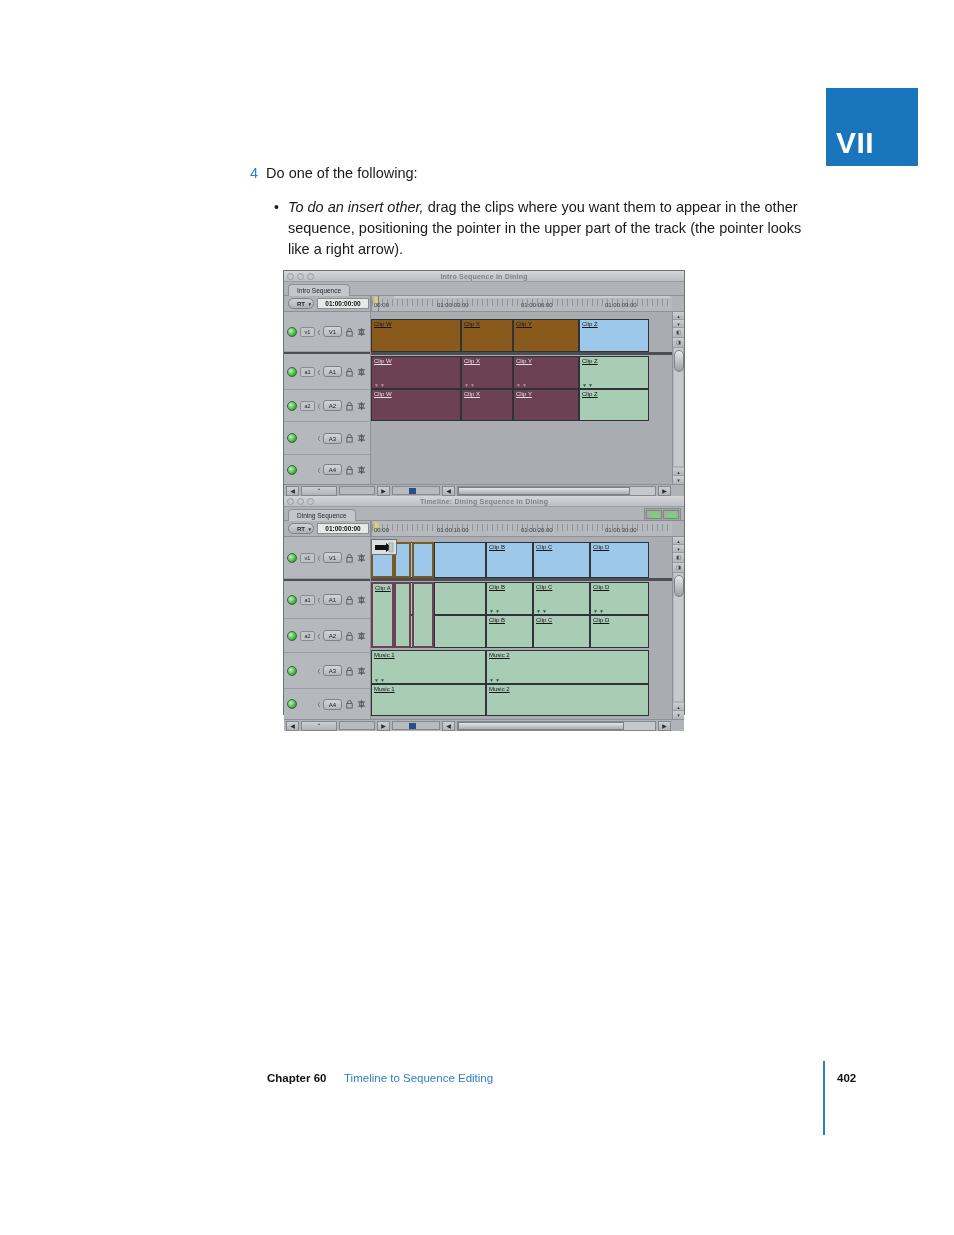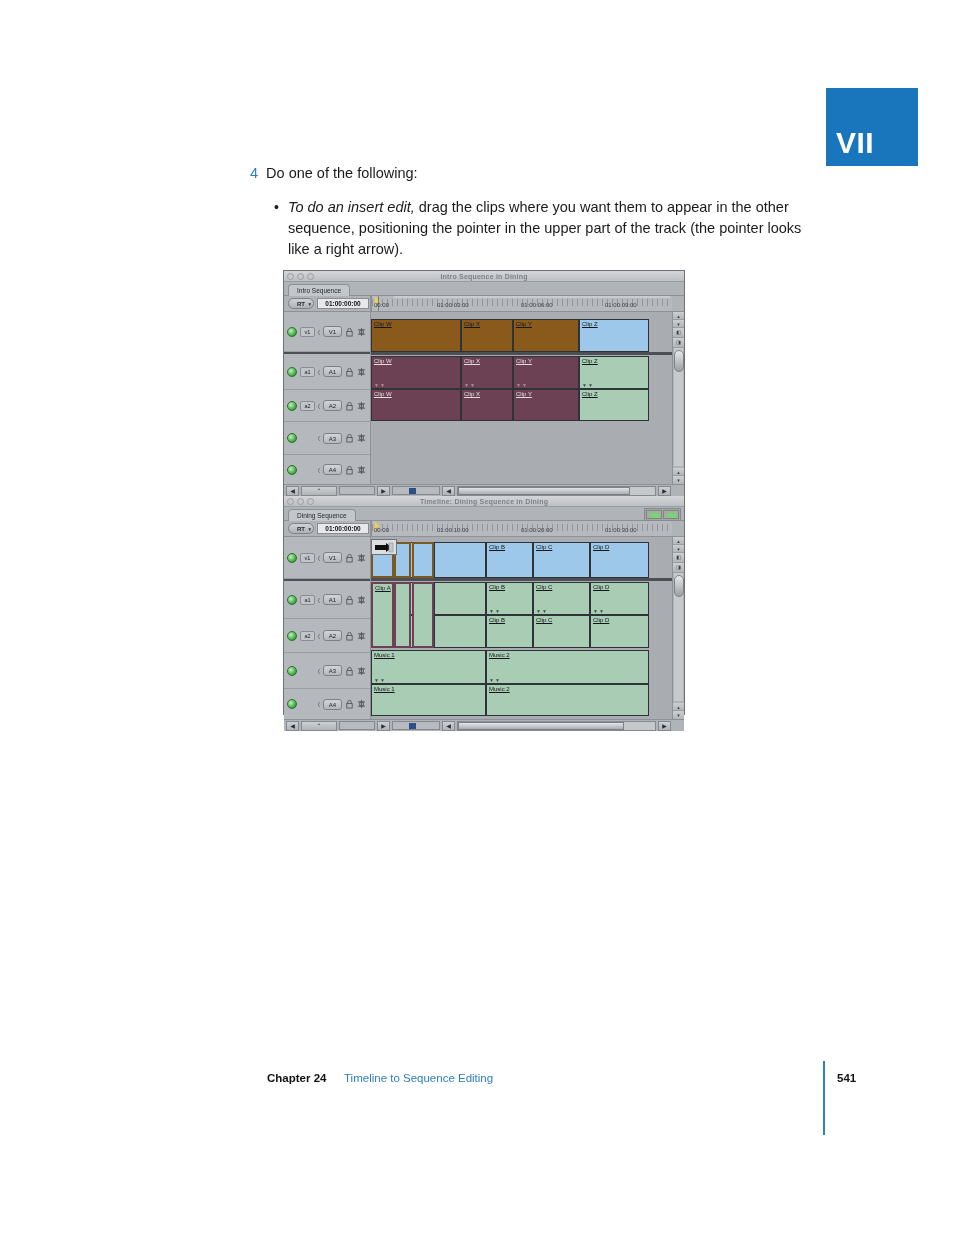--- a/index.html
+++ b/index.html
@@ -165,21 +165,21 @@
   <span class="vii-label">VII</span>
 </div>
 
 <div class="body-copy">
   <div class="step-row">
     <span class="step-num">4</span>
     <span class="step-text">Do one of the following:</span>
   </div>
   <div class="bullet-row">
     <span class="bullet-dot">•</span>
-    <span class="bullet-text"><i>To do an insert edit,</i><span> drag the clips where you want them to appear in the other sequence, positioning the pointer in the upper part of the track (the pointer looks like a right arrow).</span></span>
+    <span class="bullet-text"><i>To do an insert other,</i><span> drag the clips where you want them to appear in the other sequence, positioning the pointer in the upper part of the track (the pointer looks like a right arrow).</span></span>
   </div>
 </div>
 
 <div class="shot">
 
   <div class="win">
 
     <div class="titlebar">
       <div class="wdots">
         <span class="wdot"></span>
@@ -575,17 +575,17 @@
       <div class="hscroll">
         <div class="hs-thumb" style="left:0px;width:166px;"></div>
       </div>
       <div class="tbtn">▶</div>
       <div class="resize-grip"></div>
     </div>
   </div>
 </div>
 
 <div class="footer">
-  <span class="footer-chapter">Chapter 24</span>
+  <span class="footer-chapter">Chapter 60</span>
   <span class="footer-title">Timeline to Sequence Editing</span>
   <span class="footer-rule"></span>
-  <span class="footer-page">541</span>
+  <span class="footer-page">402</span>
 </div>
 
 </body></html>

